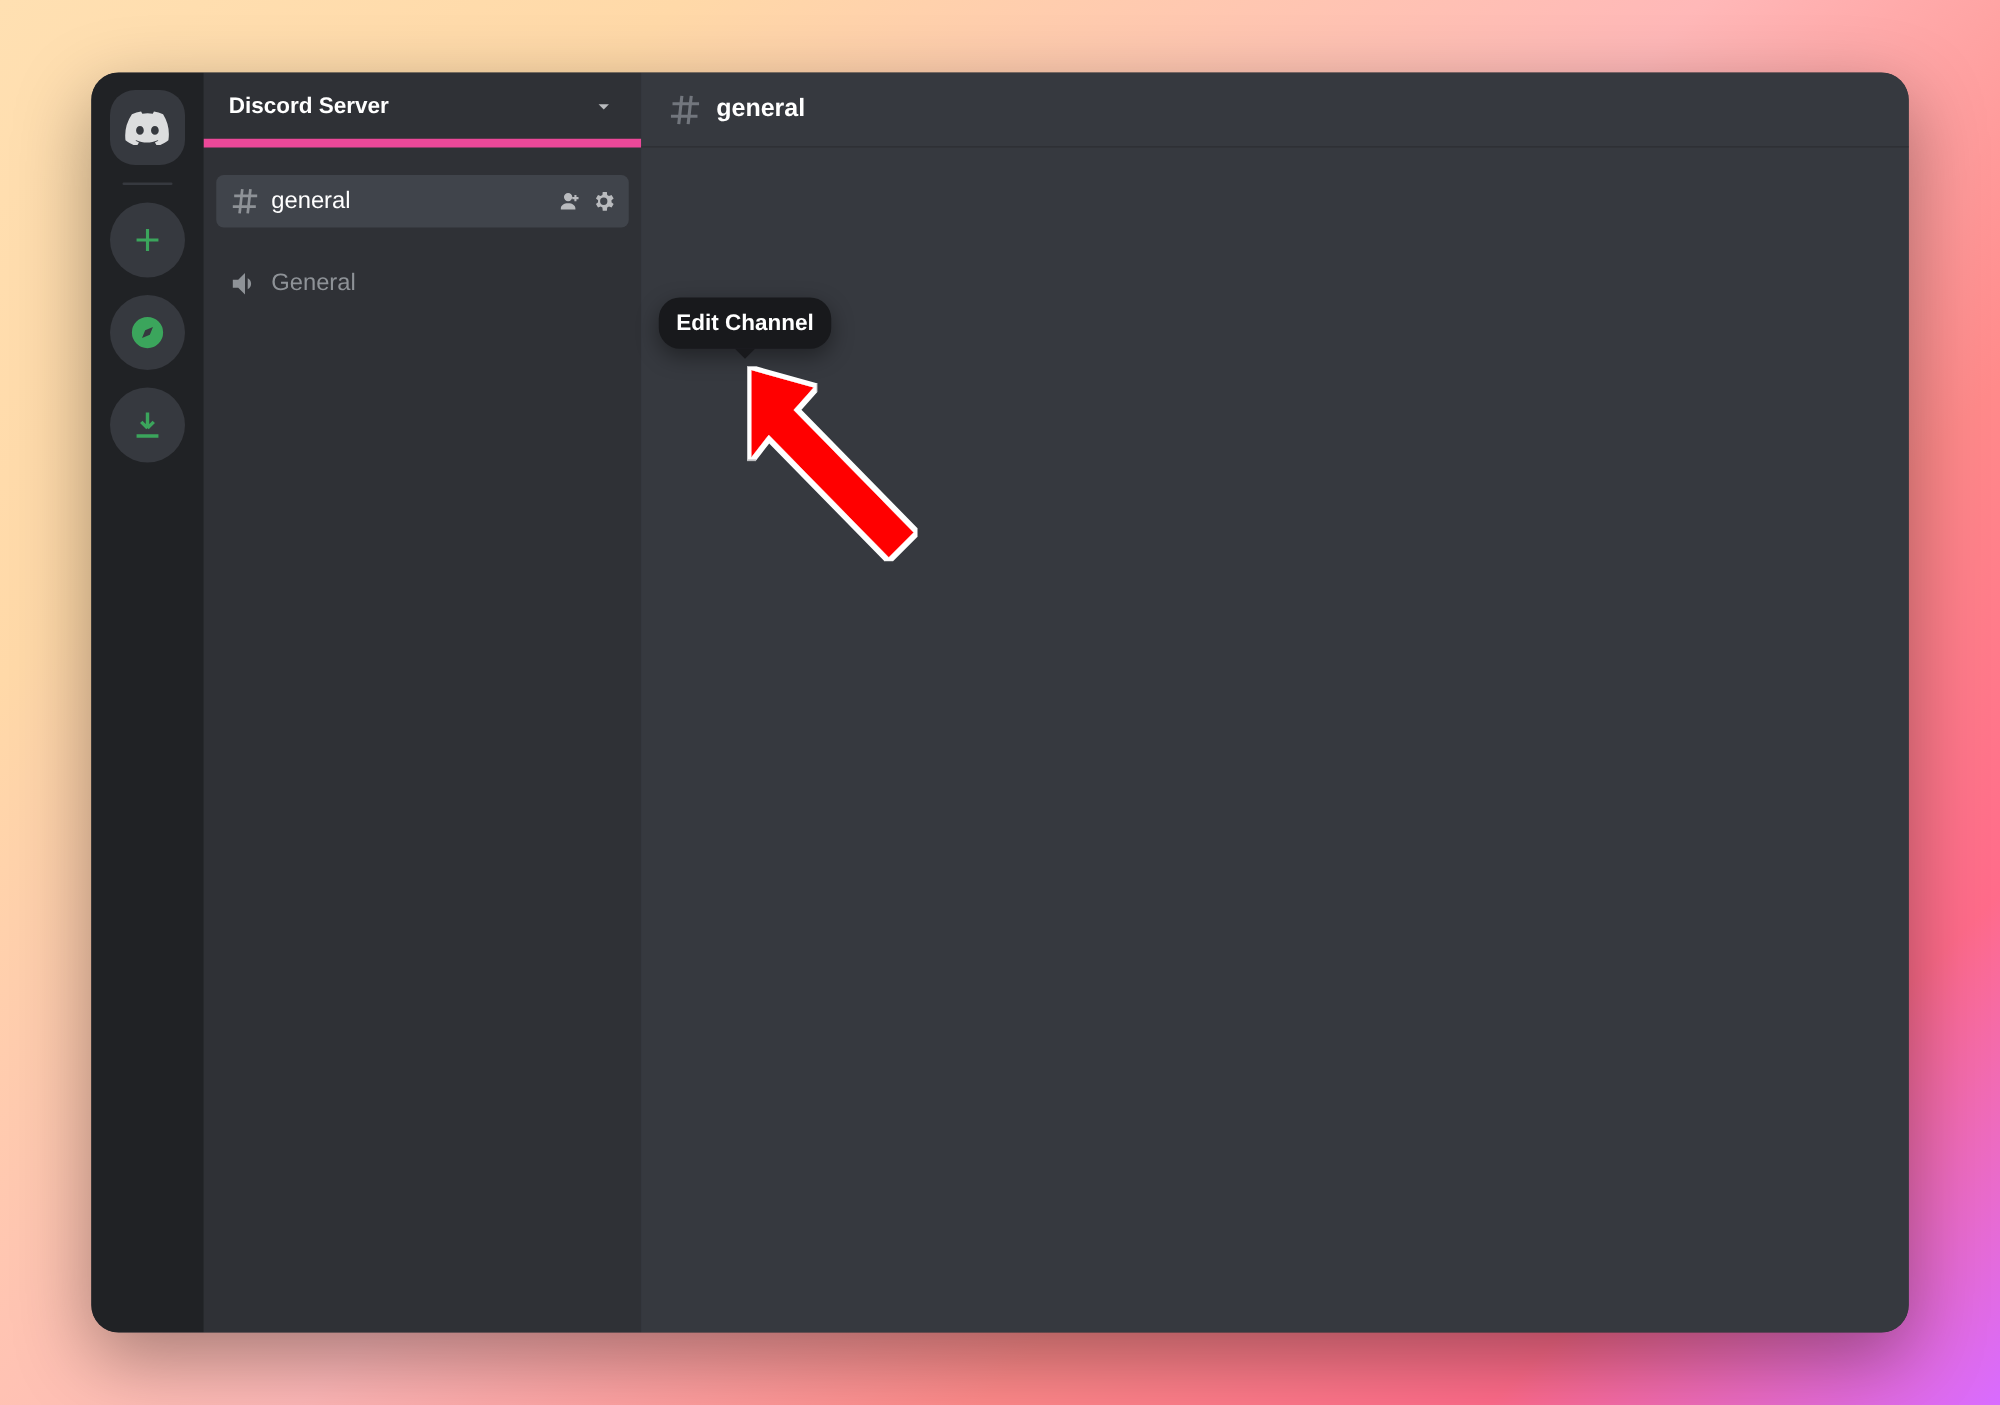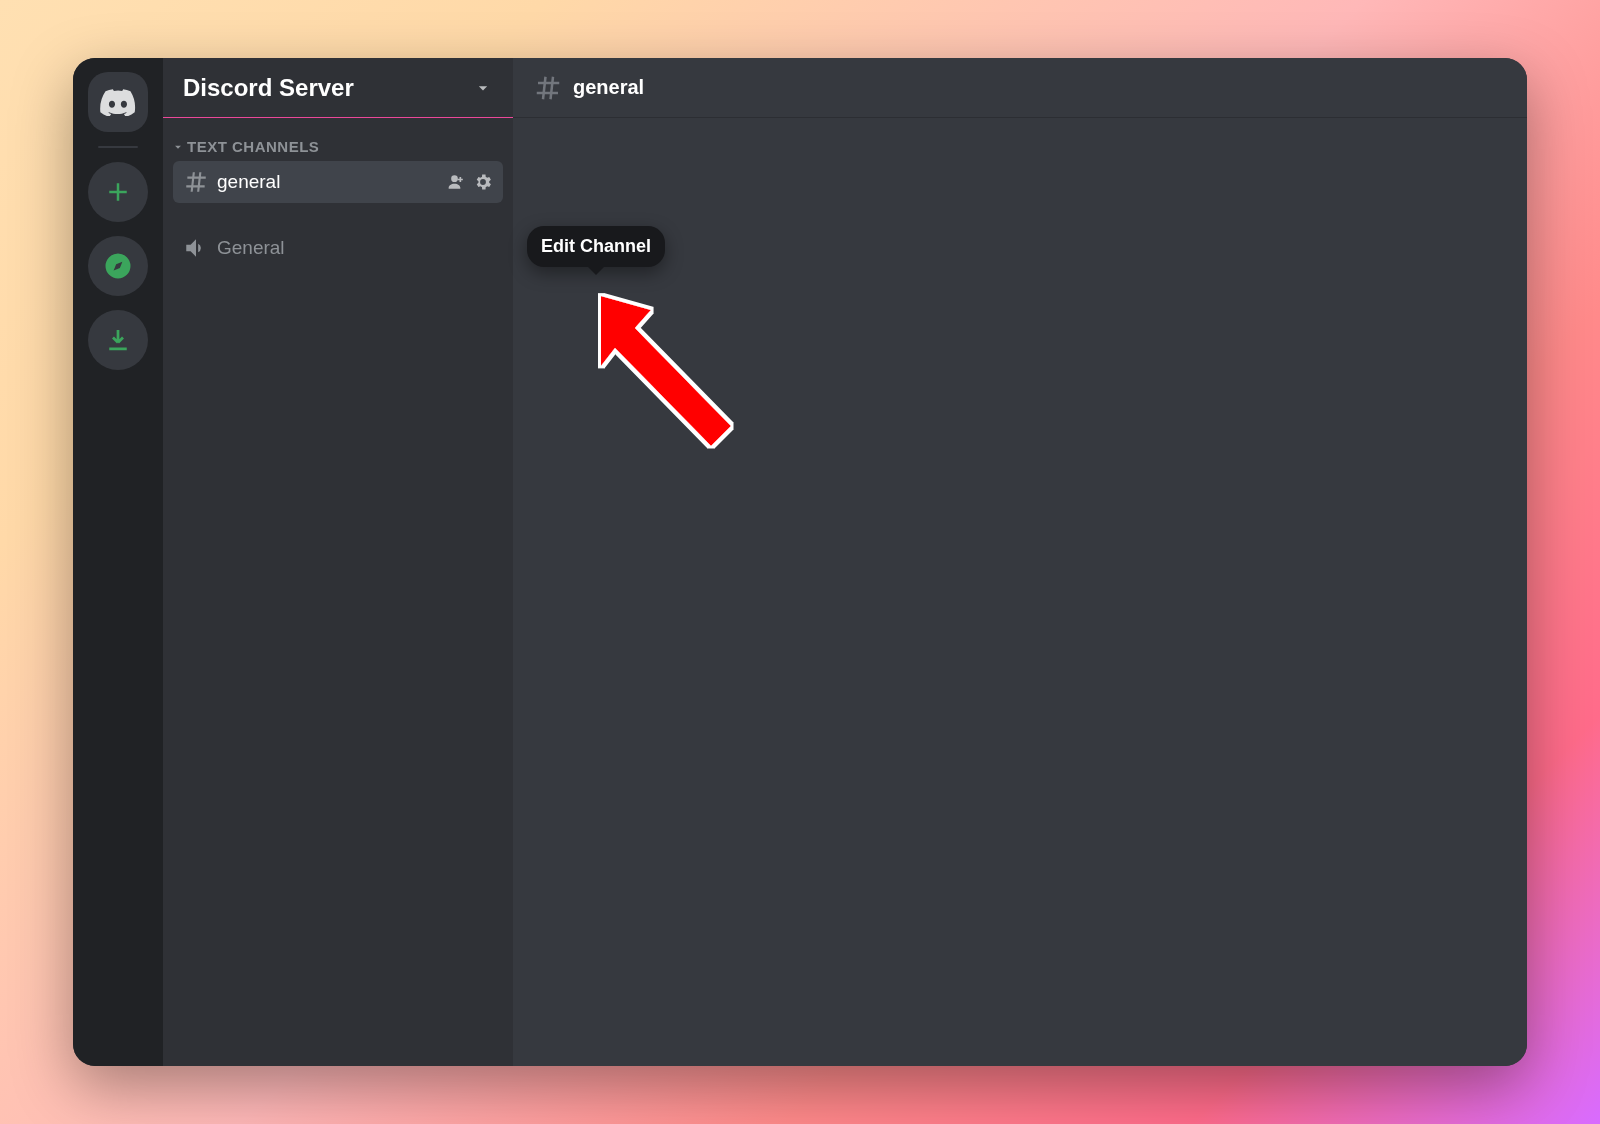--- a/index.html
+++ b/index.html
@@ -30,23 +30,23 @@
   }
   .rail-btn.home { border-radius: 20px; background: #36393f; color: #dcddde; }
   .rail-btn svg { width: 30px; height: 30px; }
   .rail-btn.home svg { width: 36px; height: 28px; }
   .rail-divider { width: 40px; height: 2px; background: #36393f; border-radius: 1px; }
   
   .channel-sidebar {
     width: 350px; background: #2f3136; display: flex; flex-direction: column;
   }
   .server-header {
-    height: 60px; border-bottom: 1px solid #ec4899;
+    height: 60px; border-bottom: 7px solid #ec4899;
     display: flex; align-items: center; justify-content: space-between;
-    padding: 0 20px; color: #fff; font-weight: 600; font-size: 24px;
+    padding: 0 20px; color: #fff; font-weight: 600; font-size: 18px;
     cursor: pointer;
   }
   .server-header svg { width: 20px; height: 20px; fill: #b9bbbe; }
   .channels { padding: 18px 0; }
   .category {
     display: flex; align-items: center; justify-content: space-between;
     padding: 2px 12px 2px 8px; color: #8e9297;
     font-size: 15px; font-weight: 600; letter-spacing: 0.5px;
     cursor: pointer;
   }
@@ -67,21 +67,21 @@
   
   .chat-area { flex: 1; background: #36393f; display: flex; flex-direction: column; }
   .chat-header {
     height: 60px; border-bottom: 1px solid #2c2e33;
     display: flex; align-items: center; padding: 0 20px; gap: 10px;
     color: #fff; font-weight: 600; font-size: 20px;
   }
   .chat-header .ch-icon { width: 30px; height: 30px; fill: #72767d; }
   
   .tooltip {
-    position: absolute; left: 454px; top: 168px;
+    position: absolute; left: 454px; top: 180px;
     background: #18191c; color: #fff; font-weight: 600; font-size: 18px;
     padding: 10px 14px; border-radius: 17px;
     box-shadow: 0 6px 18px rgba(0,0,0,0.4);
   }
   .tooltip::after {
     content: ""; position: absolute; bottom: -8px; left: 50%; transform: translateX(-50%);
     border: 8px solid transparent; border-top-color: #18191c; border-bottom: none;
   }
   
   .arrow-annotation {
@@ -119,28 +119,20 @@
 
   <div class="channel-sidebar">
     <div class="server-header">
       <span>Discord Server</span>
       <svg class="chev" viewBox="0 0 24 24">
           <path d="M7 10l5 5 5-5z"></path>
         </svg>
     </div>
     <div class="channels">
 
-      <div class="category">
-        <div class="cat-left">
-          <svg class="chev" viewBox="0 0 24 24">
-              <path d="M7 10l5 5 5-5z"></path>
-            </svg>
-          <span>TEXT CHANNELS</span>
-        </div>
-      </div>
 
       <div class="channel-item active">
         <svg class="ch-icon" viewBox="0 0 24 24">
             <path d="M10 3 8 21M16 3l-2 18M4 8h17M3 16h17" stroke="#8e9297" stroke-width="2" fill="none"></path>
           </svg>
         <span class="label">general</span>
         <span class="actions">
           <svg viewBox="0 0 24 24">
               <path d="M9 12a4 4 0 1 0 0-8 4 4 0 0 0 0 8zm0 2c-4 0-7 2-7 5v1h14v-1c0-3-3-5-7-5zm10-6h-2V6h-2v2h-2v2h2v2h2v-2h2z"></path>
             </svg>

